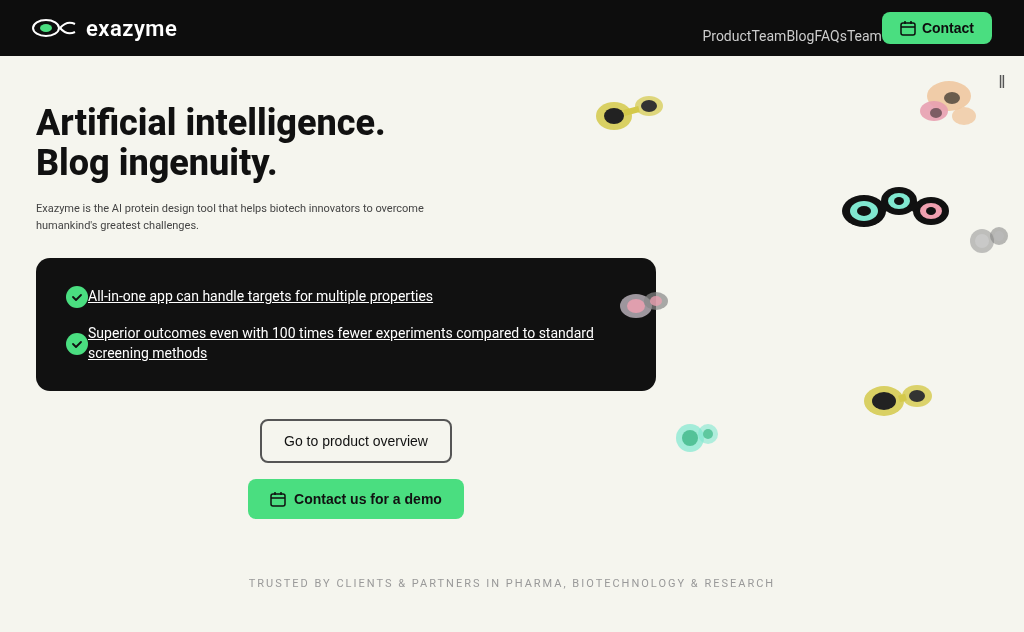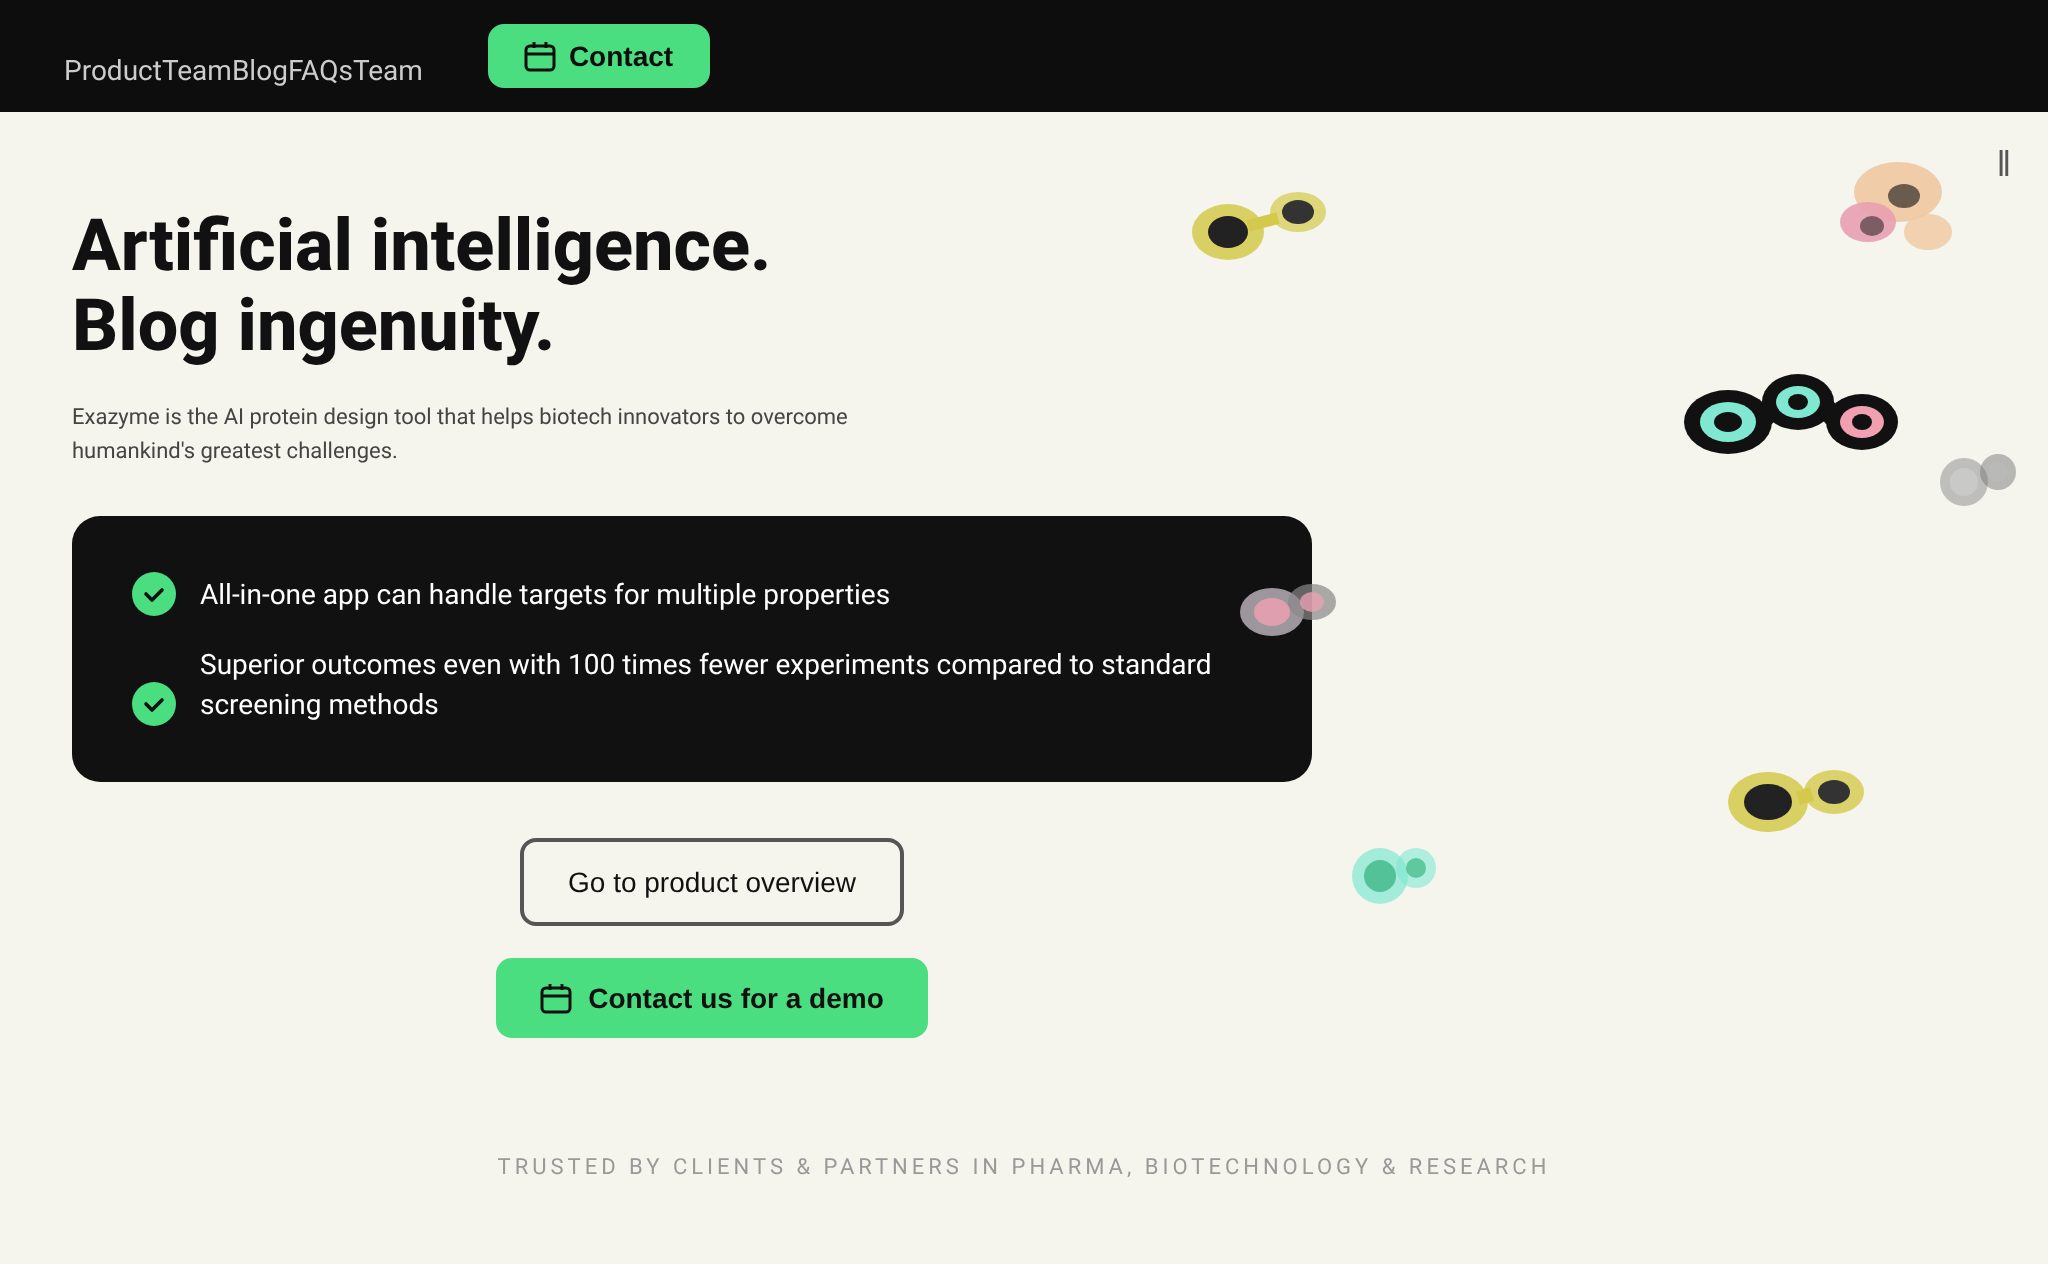--- a/index.html
+++ b/index.html
@@ -49,21 +49,20 @@
       color: #0d0d0d;
       border: none;
       border-radius: 8px;
       padding: 8px 18px;
       font-size: 14px;
       font-weight: 600;
       cursor: pointer;
       display: flex;
       align-items: center;
       gap: 6px;
-      margin-left: 33px;
     }
     .nav-contact-btn svg {
       width: 16px;
       height: 16px;
     }
 
     
     .hero {
       position: relative;
       padding: 48px 36px 0 36px;
@@ -89,26 +88,26 @@
     }
     .hero-features {
       background: #111;
       border-radius: 14px;
       padding: 28px 30px;
       max-width: 620px;
       margin-bottom: 28px;
     }
     .feature-item {
       display: flex;
-      align-items: flex-end;
-      gap: 12px;
+      align-items: center;
       color: #fff;
       font-size: 14px;
       margin-bottom: 16px;
       line-height: 1.4;
+      text-decoration: underline;
     }
     .feature-item:last-child { margin-bottom: 0; }
     .check-icon {
       width: 22px;
       height: 22px;
       background: #4ade80;
       border-radius: 50%;
       flex-shrink: 0;
       display: flex;
       align-items: center;
@@ -189,20 +188,29 @@
       letter-spacing: 2px;
       color: #999;
       text-transform: uppercase;
       margin-bottom: 22px;
     }
   </style>
 </head>
 <body>
 
 <nav>
+  <div class="nav-logo">
+    <svg viewBox="0 0 44 24" fill="none" xmlns="http://www.w3.org/2000/svg">
+      <ellipse cx="14" cy="12" rx="13" ry="8" stroke="white" stroke-width="2" fill="none"></ellipse>
+      <ellipse cx="14" cy="12" rx="6" ry="4" fill="#4ade80"></ellipse>
+      <path d="M28 12 Q35 4 43 8" stroke="white" stroke-width="2" fill="none"></path>
+      <path d="M28 12 Q35 20 43 16" stroke="white" stroke-width="2" fill="none"></path>
+    </svg>
+    <span>exazyme</span>
+  </div>
   <div class="nav-links">
     <a href="#">Product</a>
     <a href="#">Team</a>
     <a href="#">Blog</a>
     <a href="#">FAQs</a>
     <a href="#">Team</a>
     <button class="nav-contact-btn">
       <svg viewBox="0 0 16 16" fill="none">
         <rect x="1" y="3" width="14" height="12" rx="2" stroke="#0d0d0d" stroke-width="1.5"></rect>
         <path d="M5 1v3M11 1v3M1 7h14" stroke="#0d0d0d" stroke-width="1.5"></path>

